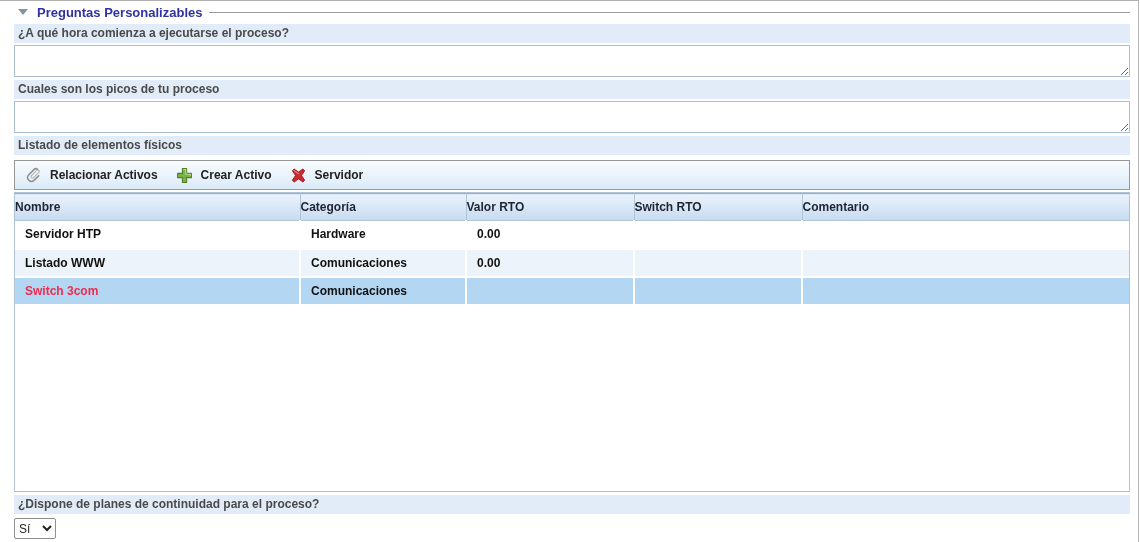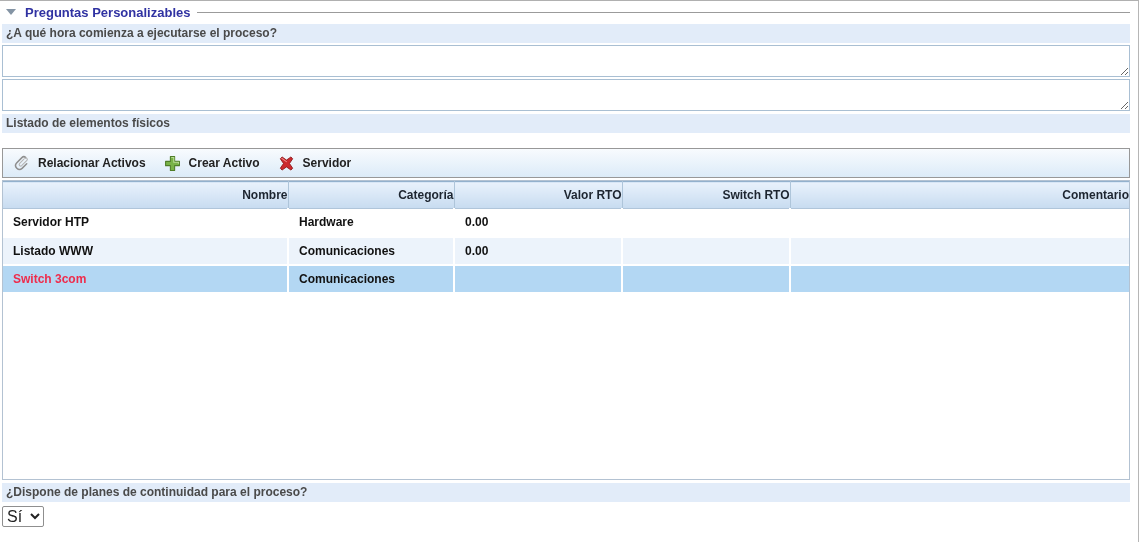--- a/index.html
+++ b/index.html
@@ -6,21 +6,21 @@
   html, body {
     width: 1140px; height: 542px;
     background: #ffffff;
     font-family: "Liberation Sans", "DejaVu Sans", sans-serif;
     overflow: hidden;
   }
   .panel {
     width: 1139px; height: 542px;
     border-top: 1px solid #b0b0b0;
     border-right: 1px solid #b6b6b6;
-    padding: 0 8px 0 2px;
+    padding: 0 8px 0 14px;
   }
 
   
   .legend-row { display: flex; align-items: center; height: 18px; margin-top: 2px; }
   .collapse-arrow {
     width: 0; height: 0; margin-left: 4px;
     border-left: 5px solid transparent; border-right: 5px solid transparent;
     border-top: 6px solid #8494a4; cursor: pointer;
   }
   .legend-title {
@@ -36,56 +36,56 @@
     padding-left: 4px; margin-top: 3px;
   }
   textarea.answer {
     display: block; width: 100%; height: 32px; margin-top: 2px;
     border: 1px solid #a9bfd3; background: #fff; resize: both;
     font-family: "Liberation Sans", "DejaVu Sans", sans-serif; font-size: 12px;
   }
 
   
   .toolbar {
-    margin-top: 15px; height: 30px; border: 1px solid #989898;
+    margin-top: 5px; height: 30px; border: 1px solid #989898;
     background: linear-gradient(#f8fbfe, #dcebf8);
     display: flex; align-items: center; padding-left: 10px;
   }
   .tb-btn {
     display: flex; align-items: center; gap: 8px; margin-right: 18px;
     cursor: pointer; font-size: 12px; font-weight: bold; color: #222;
   }
   .tb-btn svg { display: block; }
 
   
   .grid-wrap { margin-top: 2px; height: 300px; border: 1px solid #b3c2d2; background: #fff; }
   table.grid { width: 100%; border-collapse: collapse; table-layout: fixed; }
   table.grid th {
     height: 27px; font-size: 12px; font-weight: bold; color: #1d2530;
-    text-align: right;
+    text-align: left;
     background: linear-gradient(#e9f2fc, #c7dbf0);
     border-top: 1px solid #93b1cd;
     border-right: 1px solid #aec5da;
     border-bottom: 1px solid #b0c5da;
   }
   table.grid th:last-child { border-right: none; }
   table.grid td {
     height: 28px; font-size: 12px; font-weight: bold; color: #111;
     padding-left: 10px; white-space: nowrap; overflow: hidden;
     border-right: 2px solid #ffffff; border-bottom: 2px solid #ffffff;
   }
   table.grid td:last-child { border-right: none; }
   tr.row-alt td { background: #ecf3fb; }
   tr.row-selected td { background: #b3d7f3; margin-left: 41px; }
   tr.row-selected td.cell-red { color: #ee2c4c; }
 
   
   select.continuity {
     margin-top: 4px; min-width: 42px; height: 21px;
-    font-size: 16px; color: #222; background: #fff;
+    font-size: 12px; color: #222; background: #fff;
     border: 1px solid #8f8f8f; border-radius: 2px;
     font-family: "Liberation Sans", "DejaVu Sans", sans-serif;
   }
 
   
   .cutoff { margin-top: 2px; height: 6px; overflow: hidden; position: relative; }
 </style>
 </head>
 <body>
 
@@ -96,20 +96,21 @@
     <span class="collapse-arrow"></span>
     <span class="legend-title">Preguntas Personalizables</span>
     <span class="legend-rule"></span>
   </div>
 
   
   <div class="q-label">¿A qué hora comienza a ejecutarse el proceso?</div>
   <textarea class="answer" aria-label="¿A qué hora comienza a ejecutarse el proceso?" style=""></textarea>
 
   
+  <div class="q-label">Cuales son los picos de tu proceso</div>
   <textarea class="answer" aria-label="Cuales son los picos de tu proceso" style=""></textarea>
 
   
   <div class="q-label">Listado de elementos físicos</div>
 
   <div class="toolbar">
     <div class="tb-btn">
       <span>
         <svg width="17" height="17" viewBox="0 0 17 17">
           <path d="M12.7 2.6a2.7 2.7 0 0 0-3.8 0L3.6 7.9a3.9 3.9 0 0 0 5.5 5.5l4.6-4.6" fill="none" stroke="#8f8f8f" stroke-width="1.5" stroke-linecap="round"></path>

